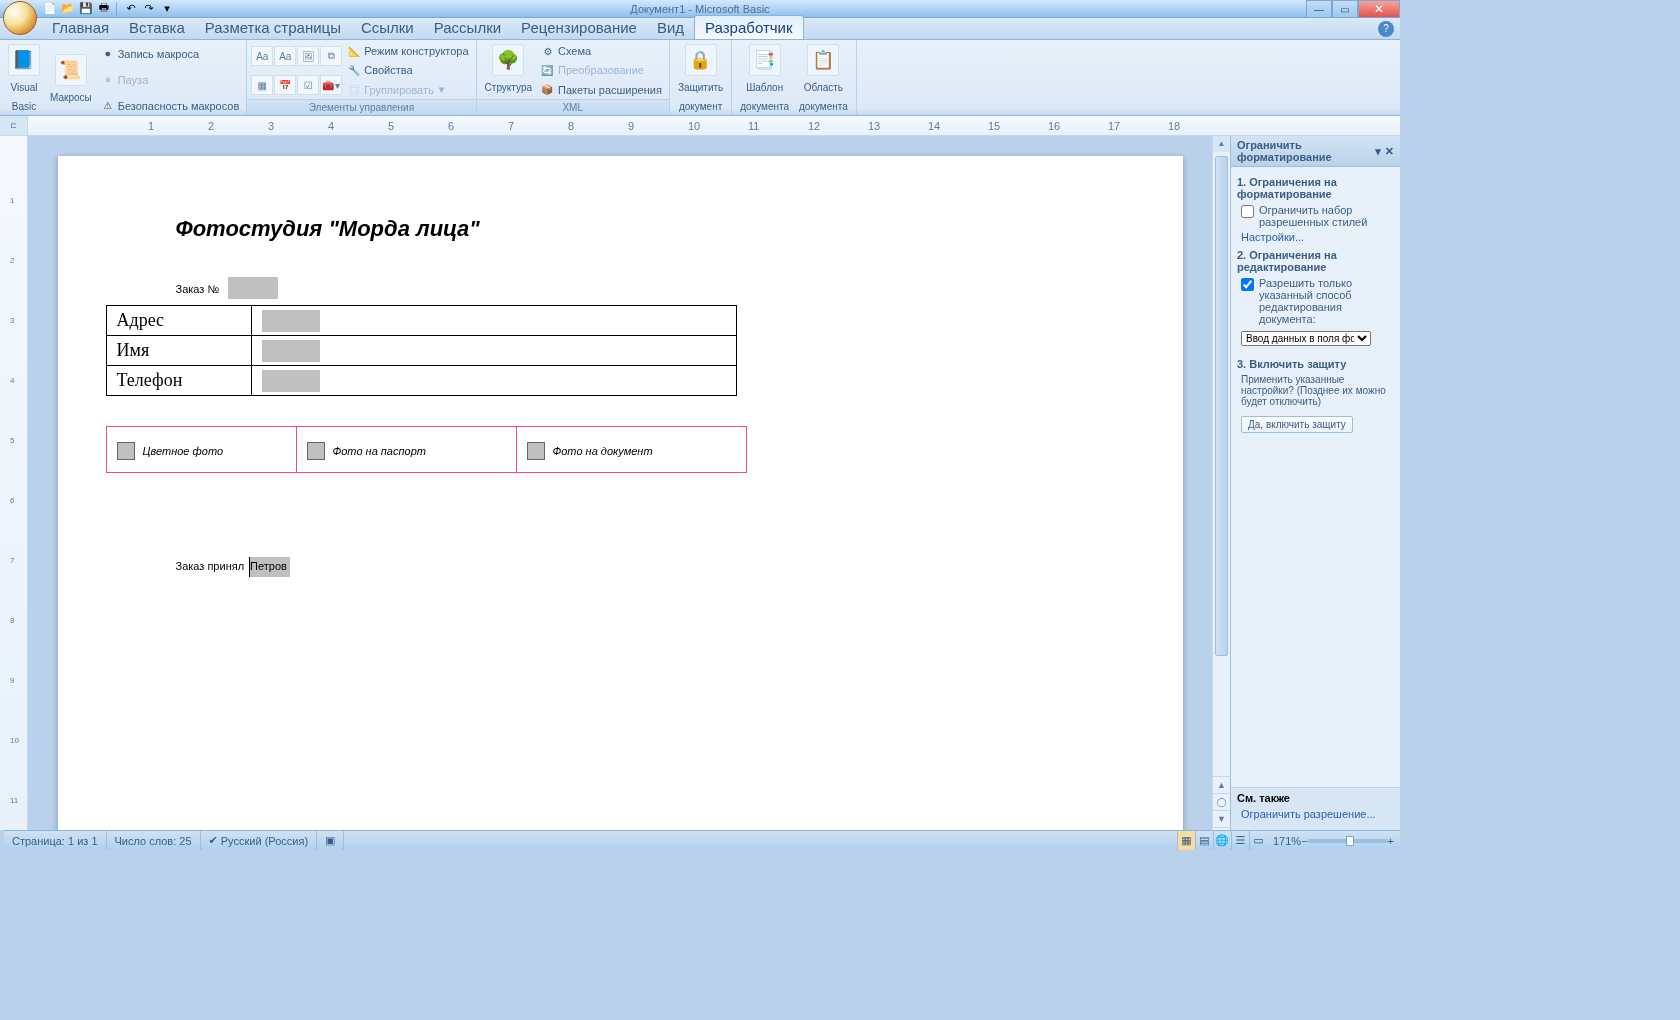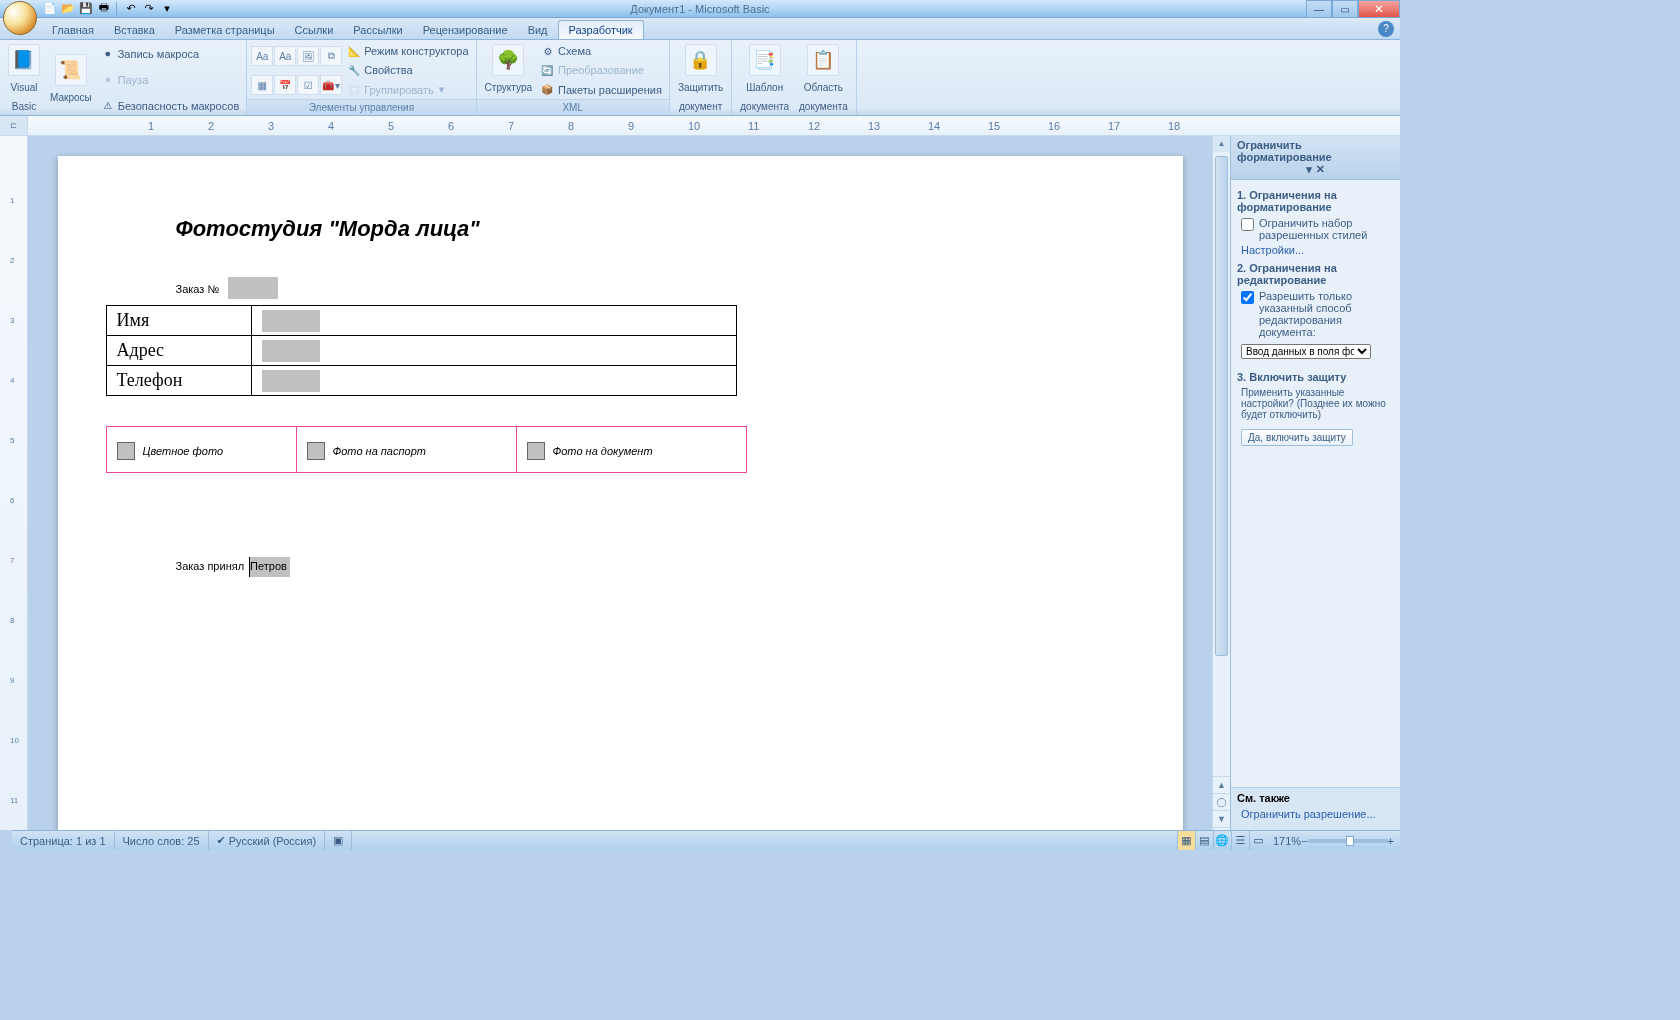--- a/index.html
+++ b/index.html
@@ -11,21 +11,21 @@
 .qat { margin-left:42px; display:flex; gap:2px; align-items:center; height:100%; }
 .qat-icon { width:16px; height:16px; display:flex; align-items:center; justify-content:center; font-size:11px; }
 .qat-sep { width:3px; height:14px; border-left:1px solid #7aa8d6; margin:0 2px; }
 .title-text { position:absolute; left:0; right:0; text-align:center; color:#4a6e96; font-size:11px; pointer-events:none; }
 .win-btns { position:absolute; right:0; top:0; display:flex; height:18px; }
 .win-btn { width:26px; height:18px; background:linear-gradient(to bottom,#c4ddf5,#9ec8ec); border:1px solid #7aa8d6; display:flex; align-items:center; justify-content:center; font-size:10px; color:#2c4d71; }
 .win-btn.close { background:linear-gradient(to bottom,#f5a49e,#e0544a); color:#fff; width:42px; font-size:12px; }
 
 
 .tabs-row { height:22px; background:linear-gradient(to bottom,#dce9f7,#c1daf2); display:flex; align-items:flex-end; padding-left:42px; border-bottom:1px solid #8fb4d9; position:relative; }
-.tab { padding:3px 10px; color:#3b5d85; font-size:11px; cursor:default; }
+.tab { padding:3px 10px; color:#3b5d85; font-size:15px; cursor:default; }
 .tab.active { background:linear-gradient(to bottom,#e3effa,#f5f9fd); border:1px solid #8fb4d9; border-bottom:none; border-radius:3px 3px 0 0; color:#15428b; }
 .help-btn { position:absolute; right:6px; top:3px; width:16px; height:16px; border-radius:50%; background:#4a88c6; color:#fff; font-size:10px; text-align:center; line-height:16px; }
 
 
 .ribbon { height:76px; background:linear-gradient(to bottom,#e8f1fa 0%,#dce9f7 90%,#c5d9ee 100%); display:flex; border-bottom:1px solid #8fb4d9; }
 .rgroup { border-right:1px solid #b9d2eb; padding:2px 4px; display:flex; flex-direction:column; justify-content:space-between; height:100%; }
 .rgroup-body { display:flex; gap:2px; flex:1; }
 .rgroup-label { text-align:center; color:#5b7ea5; font-size:10px; background:linear-gradient(to bottom,#d2e3f3,#c1daf2); margin:0 -4px -2px; padding:2px 0; border-top:1px solid #b9d2eb; }
 .big-btn { display:flex; flex-direction:column; align-items:center; justify-content:center; padding:2px 4px; min-width:40px; }
 .big-btn-icon { width:32px; height:32px; background:#eef5fc; border:1px solid #cfdff0; border-radius:2px; display:flex; align-items:center; justify-content:center; font-size:18px; color:#5b7ea5; margin-bottom:2px; }
@@ -69,34 +69,34 @@
 .tbl2 { border-collapse:collapse; margin-bottom:40px; }
 .tbl2 td { border:1px solid #ec4899; font-family:"Times New Roman",serif; font-size:18px; padding:12px 10px; height:28px;font-style:italic; }
 .cb { display:inline-block; width:18px; height:18px; border:1px solid #666; background:#c0c0c0; vertical-align:middle; margin-right:8px; }
 
 .doc-accept { font-size:18px; margin-left:70px; }
 .doc-accept .sel { background:#c0c0c0; display:inline-block; padding:0 2px; position:relative;margin-top:44px; }
 .cursor { display:inline-block; width:1px; height:20px; background:#000; vertical-align:middle; margin-left:-2px; }
 
 
 .taskpane { width:170px; background:#e8f1fa; border-left:1px solid #9ebede; display:flex; flex-direction:column; font-size:11px; }
-.tp-header { background:linear-gradient(to bottom,#d2e3f3,#b9d2eb); padding:3px 6px; color:#3b5d85; font-weight:bold; display:flex; justify-content:space-between; align-items:center; border-bottom:1px solid #9ebede;flex-direction:column; }
+.tp-header { background:linear-gradient(to bottom,#d2e3f3,#b9d2eb); padding:3px 6px; color:#3b5d85; font-weight:bold; display:flex; justify-content:space-between; align-items:center; border-bottom:1px solid #9ebede; }
 .tp-content { padding:5px 6px; flex:1; color:#3b5d85; }
 .tp-h { font-weight:bold; margin:4px 0; }
 .tp-chk { display:flex; gap:5px; margin:3px 0 3px 4px; align-items:flex-start; }
 .tp-chk input { margin-top:1px; }
 .tp-link { color:#2a5db0; margin:3px 0 6px 4px; cursor:default; }
 .tp-sel { width:130px; margin:3px 0 8px 4px; font-size:10px; }
 .tp-note { font-size:10px; margin:3px 0 6px 4px; }
 .tp-btn { margin:3px 0 3px 4px; padding:2px 6px; background:linear-gradient(to bottom,#fefefe,#e8f1fa); border:1px solid #9ebede; border-radius:2px; font-size:10px; color:#3b5d85; }
 .tp-footer { background:#d7e6f4; border-top:1px solid #b9d2eb; padding:4px 6px; }
 .tp-footer .tp-h { margin-top:0; }
 
 
-.statusbar { position:absolute; bottom:0; left:12px; right:0; height:20px; background:linear-gradient(to bottom,#cfe2f3,#b0d0ef); border-top:1px solid #8fb4d9; display:flex; align-items:center; font-size:10px; color:#3b5d85; }
+.statusbar { position:absolute; bottom:0; left:4px; right:0; height:20px; background:linear-gradient(to bottom,#cfe2f3,#b0d0ef); border-top:1px solid #8fb4d9; display:flex; align-items:center; font-size:10px; color:#3b5d85; }
 .sb-item { padding:0 8px; border-right:1px solid #9ebede; height:100%; display:flex; align-items:center; gap:3px; }
 .sb-right { margin-left:auto; display:flex; height:100%; }
 .sb-view { width:18px; height:100%; border-left:1px solid #9ebede; display:flex; align-items:center; justify-content:center; }
 .sb-view.active { background:#f7dd9c; }
 .sb-zoom { display:flex; align-items:center; padding:0 6px; }
 .sb-slider { width:80px; height:4px; background:#9ebede; position:relative; }
 .sb-slider .kn { position:absolute; left:38px; top:-3px; width:8px; height:10px; background:#fff; border:1px solid #7aa8d6; }
 </style>
 </head>
 <body>
@@ -288,25 +288,25 @@
   <div class="doc-area">
     <div class="page">
       <div class="doc-title">Фотостудия "Морда лица"</div>
       <div class="doc-order">
         <span>Заказ №</span>
         <span class="ff"></span>
       </div>
       <table class="tbl">
         <tbody>
             <tr>
-              <td class="c1">Имя</td>
+              <td class="c1">Адрес</td>
               <td class="c2"><span class="ff2"></span></td>
             </tr>
         <tr>
-              <td class="c1">Адрес</td>
+              <td class="c1">Имя</td>
               <td class="c2"><span class="ff2"></span></td>
             </tr>
         <tr>
               <td class="c1">Телефон</td>
               <td class="c2"><span class="ff2"></span></td>
             </tr>
       </tbody>
         </table>
       <table class="tbl2">
         <tbody>

